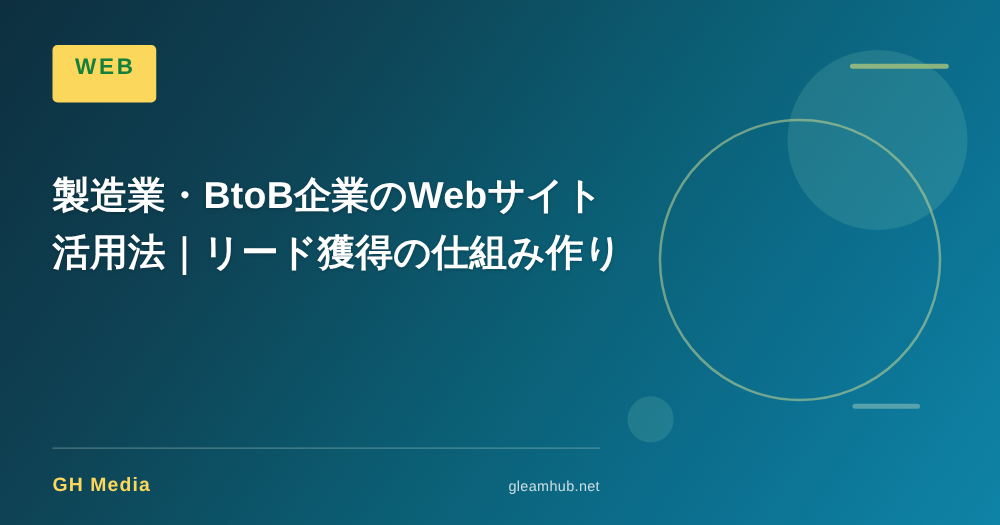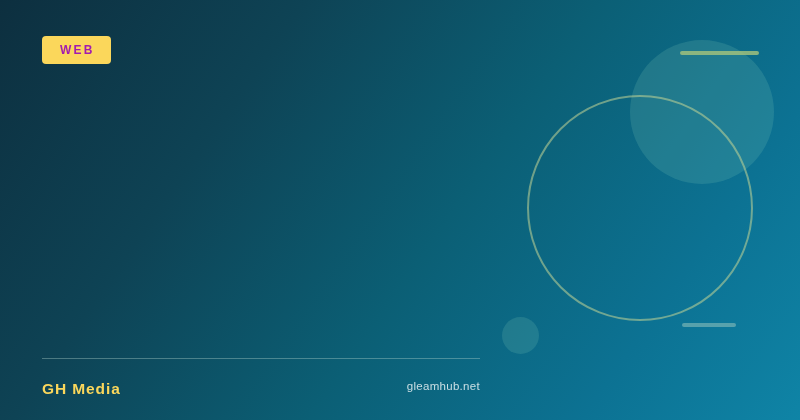--- a/index.html
+++ b/index.html
@@ -84,25 +84,25 @@
   .content {
     position: absolute;
     inset: 0;
     padding: 36px 42px 0 42px;
     box-sizing: border-box;
   }
 
   .category-badge {
     display: inline-block;
     background: #fbd75b;
-    color: #a21caf;
-    font-size: 12px;
+    color: #15803d;
+    font-size: 18px;
     font-weight: bold;
     letter-spacing: 2.2px;
-    padding: 8px 16px 8px 18px;
+    padding: 8px 16px 20px 18px;
     border-radius: 4px;
     line-height: 1;
   }
 
   .post-title {
     position: absolute;
     left: 42px;
     top: 134px;
     width: 470px;
     margin: 0;
@@ -124,21 +124,21 @@
 
   .footer-divider {
     width: 438px;
     height: 1px;
     background: rgba(180, 214, 206, 0.38);
     margin-bottom: 22px;
   }
 
   .footer-row {
     display: flex;
-    align-items: flex-start;
+    align-items: flex-end;
     justify-content: space-between;
     width: 438px;
   }
 
   .site-name {
     color: #fbd75b;
     font-size: 15.5px;
     font-weight: bold;
     letter-spacing: 0.9px;
     line-height: 1;
@@ -162,20 +162,21 @@
     <div class="deco-circle-outline"></div>
     <div class="deco-circle-filled-small"></div>
     <div class="deco-line-top"></div>
     <div class="deco-line-bottom"></div>
   </div>
 
   <div class="content">
     <span class="category-badge">WEB</span>
   </div>
 
+  <h1 class="post-title">製造業・BtoB企業のWebサイト活用法｜リード獲得の仕組み作り</h1>
 
   <div class="footer">
     <div class="footer-divider"></div>
     <div class="footer-row">
       <span class="site-name">GH Media</span>
       <span class="site-domain">gleamhub.net</span>
     </div>
   </div>
 
 </div>

